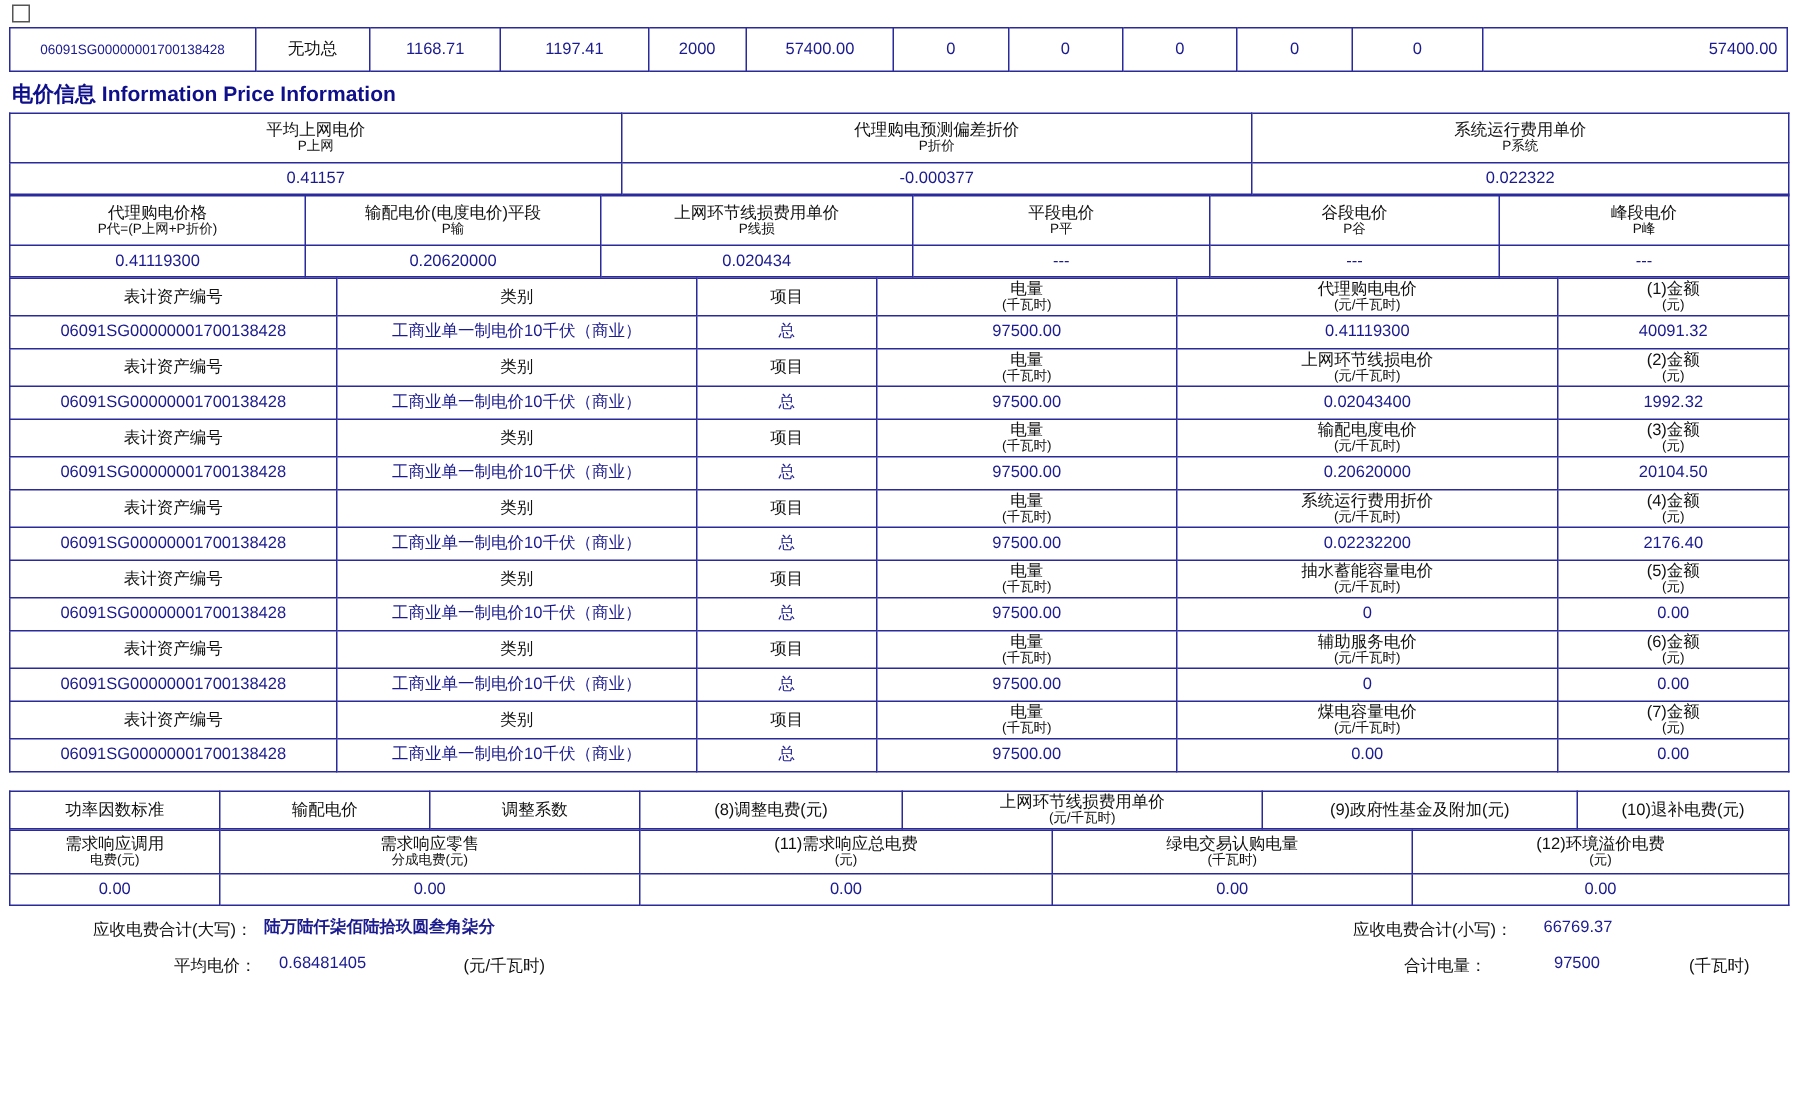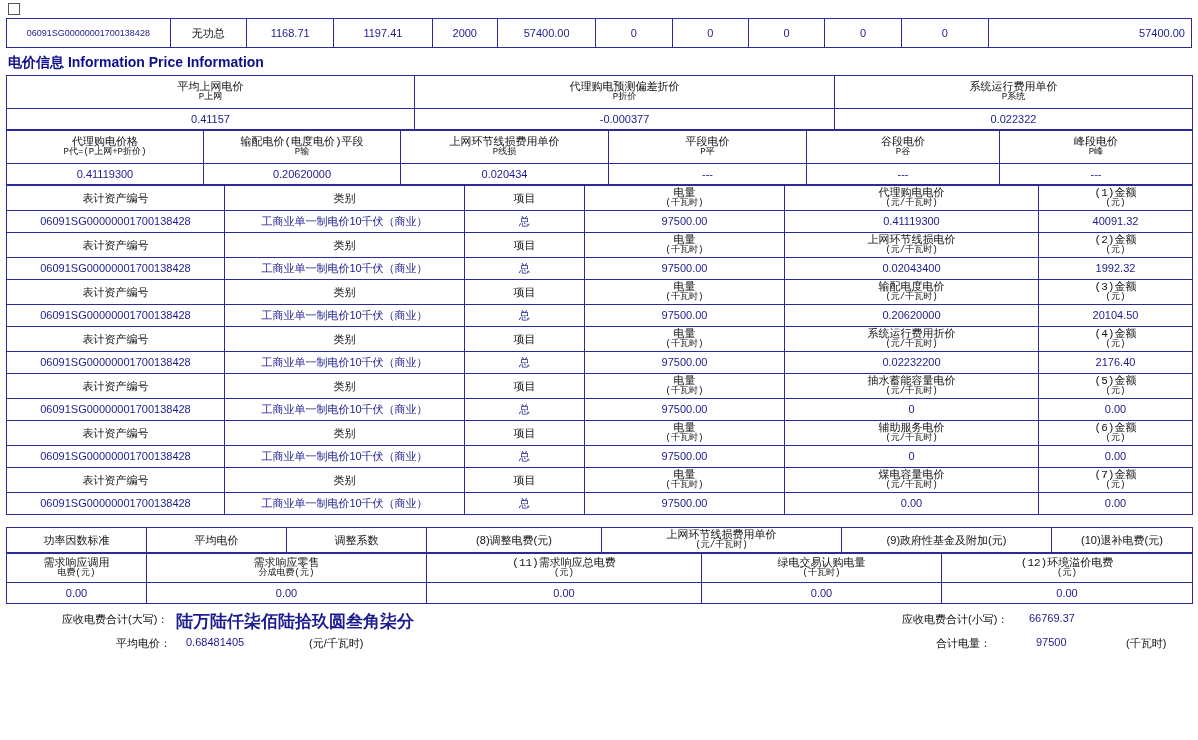--- a/index.html
+++ b/index.html
@@ -15,21 +15,21 @@
   table{border-collapse:collapse;table-layout:fixed;width:1186px;}
   td{border:1px solid #2a2a9c;text-align:center;vertical-align:middle;padding:1px 2px;line-height:1.15;}
   .dark{color:#111111;}
   .sec-title{
     font-size:14px;font-weight:bold;color:#0f0f8c;margin:6px 0 3px 2px;letter-spacing:0px;
   }
   .sec-title .en{font-weight:bold;}
   .tiny{font-size:9px;}
   .hdr{color:#111111;}
   .val{color:#1b1b8f;}
-  .two-line{line-height:1.05;font-family:Liberation Mono, monospace;}
+  .two-line{line-height:1.05;}
   .two-line .l2{font-size:9px;display:block;}
   .topstrip{height:18px;}
   .topstrip .box{width:10px;height:10px;border:1px solid #555;display:inline-block;margin-left:2px;margin-top:3px;}
   .r1 td{height:26px;}
   .footer{margin-top:6px;position:relative;height:54px;}
   .footer .line{position:relative;height:22px;}
   .lbl{color:#111111;}
   .fl{position:absolute;}
 </style>
 </head>
@@ -287,21 +287,21 @@
         <col style="width:140px">
         <col style="width:140px">
       <col style="width:175px">
         <col style="width:240px">
         <col style="width:210px">
         <col style="width:141px">
     </colgroup>
     <tbody>
         <tr>
       <td class="hdr" style="height:22px">功率因数标准</td>
-      <td class="hdr">平均电价</td>
+      <td class="hdr">输配电价</td>
       <td class="hdr">调整系数</td>
       <td class="hdr">(8)调整电费(元)</td>
       <td class="hdr two-line">
         <span>上网环节线损费用单价</span>
         <span class="l2">(元/千瓦时)</span>
       </td>
       <td class="hdr">(9)政府性基金及附加(元)</td>
       <td class="hdr">(10)退补电费(元)</td>
     </tr>
   </tbody>
@@ -344,21 +344,21 @@
       <td class="val">0.00</td>
       <td class="val">0.00</td>
       <td class="val">0.00</td>
     </tr>
   </tbody>
     </table>
 
   <div class="footer">
     <div class="line">
       <span class="fl lbl" style="left:56px;top:2px">应收电费合计(大写)：</span>
-      <span class="fl val" style="left:170px;top:0px;font-size:17px;font-weight:bold">陆万陆仟柒佰陆拾玖圆叁角柒分</span>
+      <span class="fl val" style="left:170px;top:0px;font-size:11px;font-weight:bold">陆万陆仟柒佰陆拾玖圆叁角柒分</span>
       <span class="fl lbl" style="left:896px;top:2px">应收电费合计(小写)：</span>
       <span class="fl val" style="left:1023px;top:2px">66769.37</span>
     </div>
     <div class="line">
       <span class="fl lbl" style="left:110px;top:4px">平均电价：</span>
       <span class="fl val" style="left:180px;top:4px">0.68481405</span>
       <span class="fl lbl" style="left:303px;top:4px">(元/千瓦时)</span>
       <span class="fl lbl" style="left:930px;top:4px">合计电量：</span>
       <span class="fl val" style="left:1030px;top:4px">97500</span>
       <span class="fl lbl" style="left:1120px;top:4px">(千瓦时)</span>

